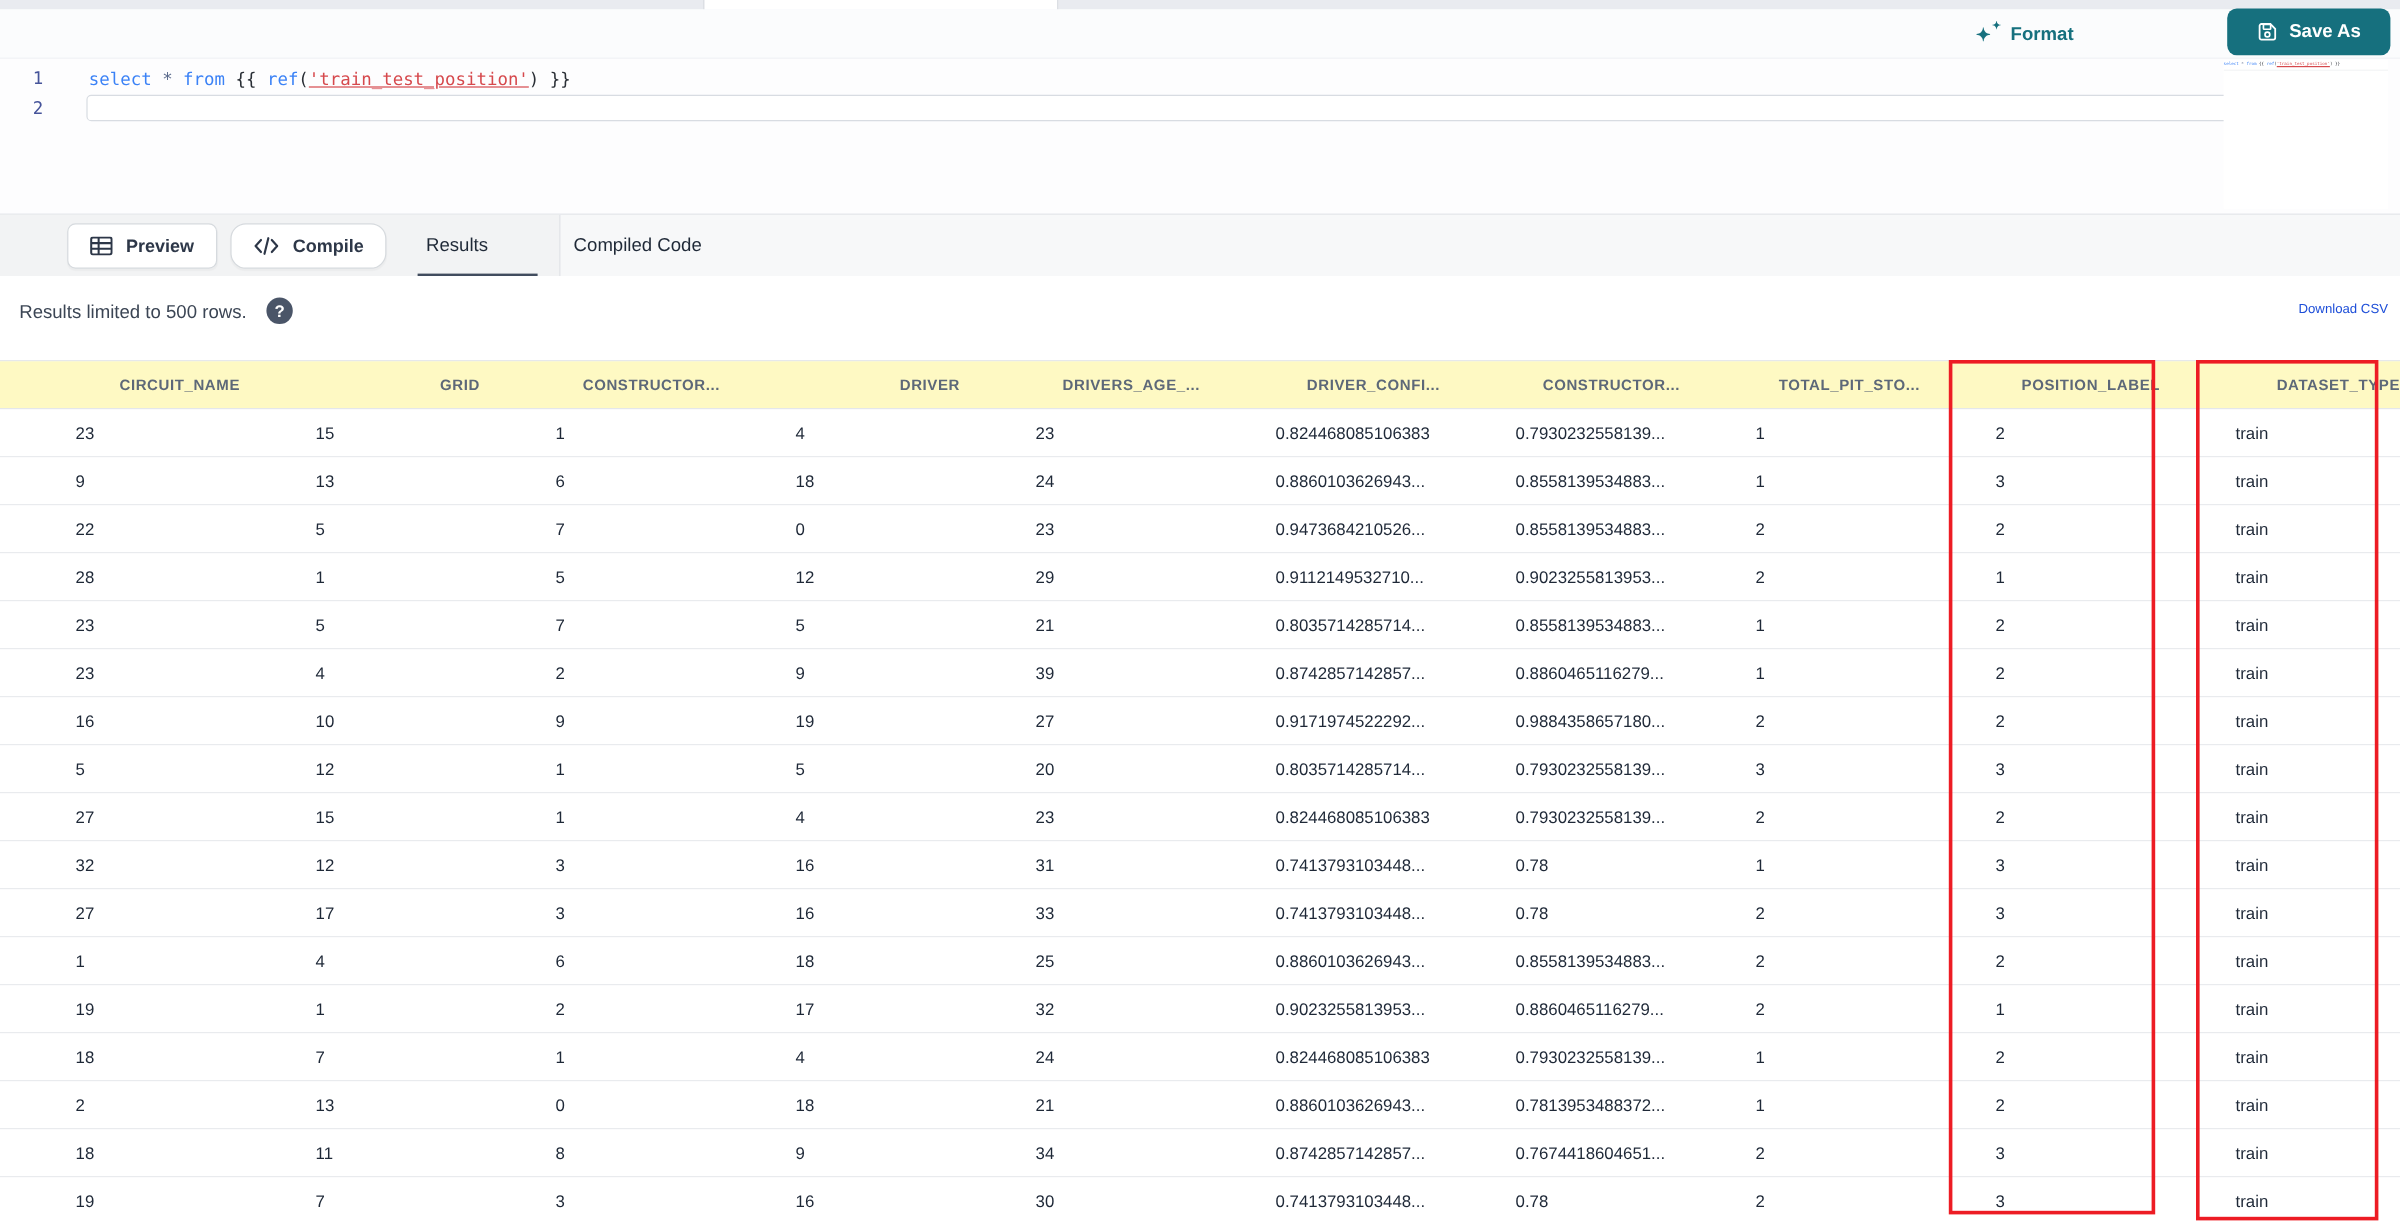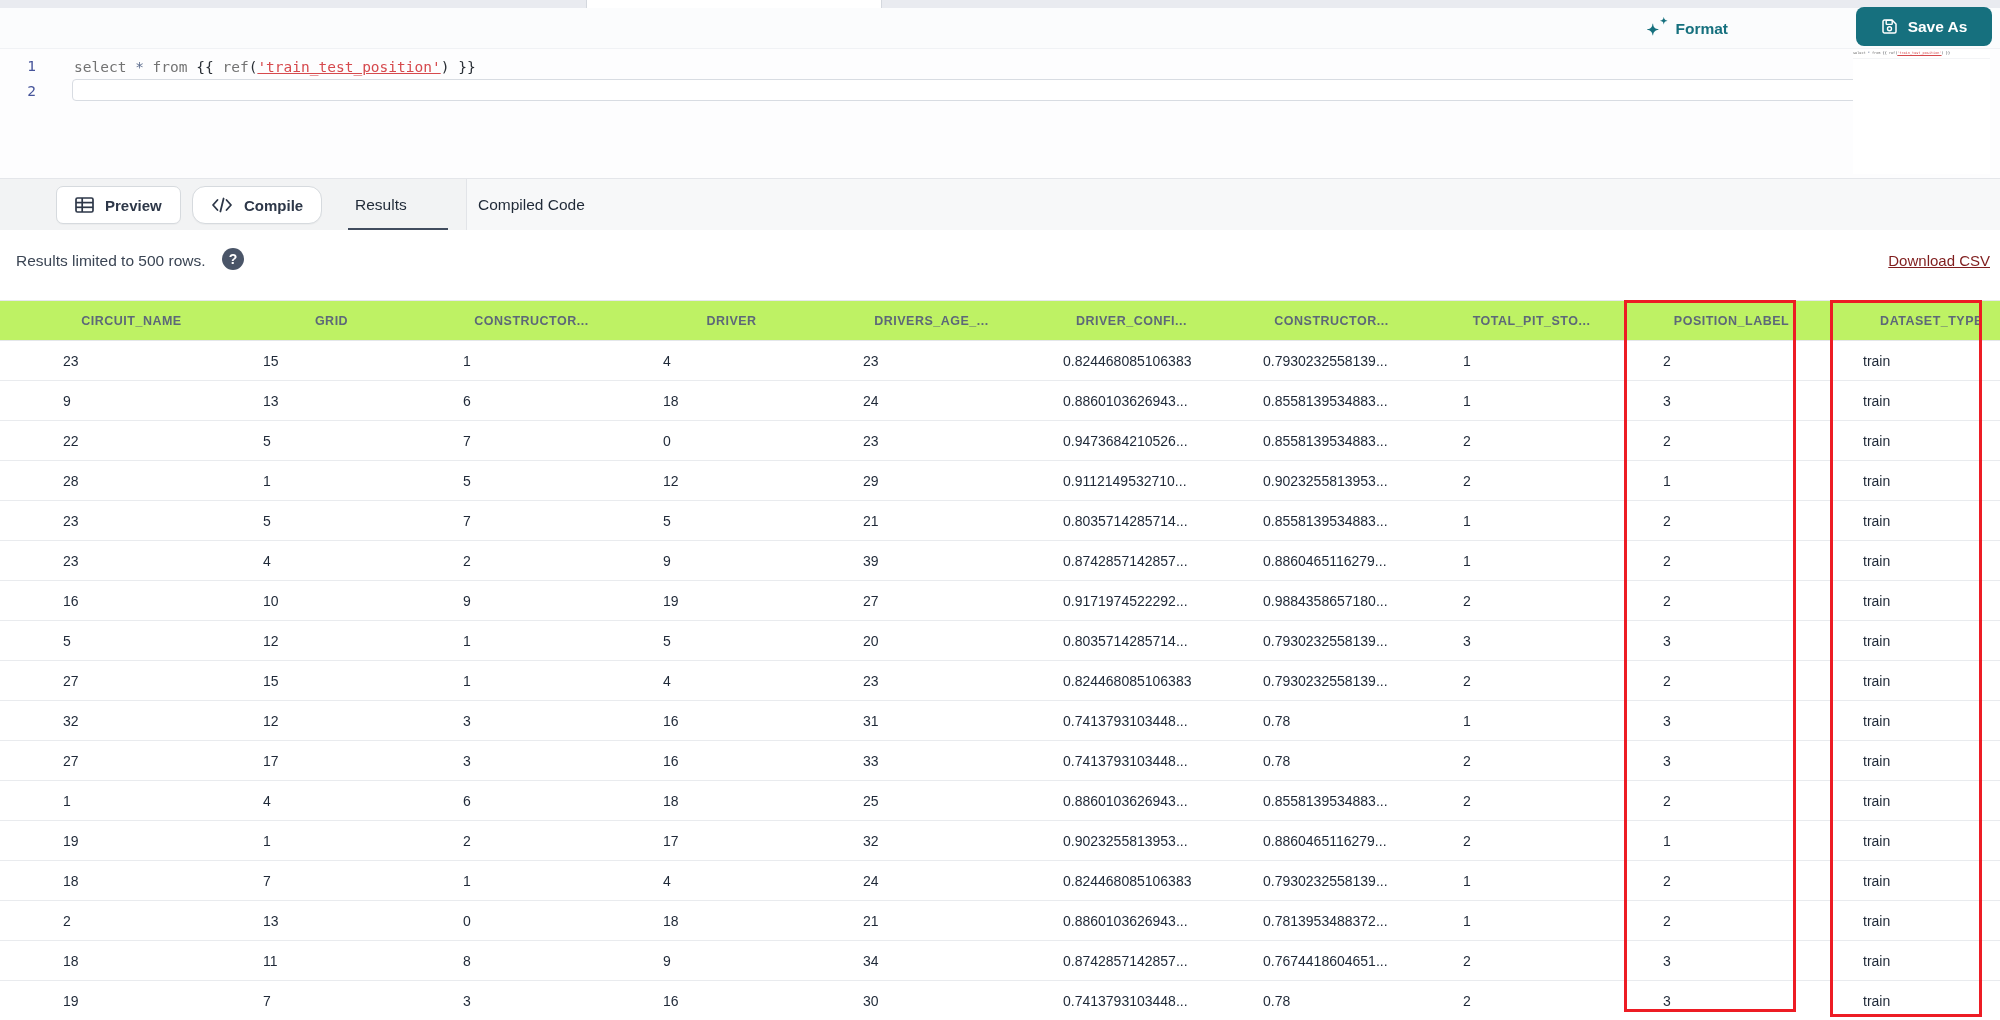--- a/index.html
+++ b/index.html
@@ -24,21 +24,21 @@
   .sparkle-small { position:absolute; right:-1px; top:-2px; font-size:9px; line-height:9px; }
   .saveas-btn { position:absolute; right:8px; top:-1px; width:136px; height:39px; background:#16707e;
       border:none; border-radius:8px; color:#fff; font-family:"Liberation Sans",sans-serif;
       font-size:15.5px; font-weight:600; display:flex; align-items:center; justify-content:center;
       gap:10px; cursor:pointer; }
   .gutter { position:absolute; left:0; top:46px; width:56px; text-align:right; }
   .gutter div { font-family:"DejaVu Sans Mono", monospace; font-size:14.5px; line-height:25px;
       color:#46549a; padding-right:20px; }
   .code-line { position:absolute; left:74px; top:48px; font-family:"DejaVu Sans Mono", monospace;
       font-size:14.5px; line-height:22px; white-space:pre; }
-  .tok-keyword { color:#737373; }
+  .tok-keyword { color:#3b82f6; }
   .tok-plain   { color:#2a2f36; }
   .tok-string  { color:#d6494d;text-decoration:underline; }
   .tok-operator{ color:#5b6b8c; }
   .active-line-box { position:absolute; left:72px; top:71px; width:1890px; height:22px;
       border:1px solid #d8dce2; border-radius:4px; background:#fff; }
   .minimap { position:absolute; right:10px; top:42px; width:137px; height:124px; background:#fff;
       overflow:hidden; }
   .minimap-line { font-family:"DejaVu Sans Mono", monospace; font-size:3.5px; line-height:6px;
       white-space:nowrap; letter-spacing:0; border-bottom:1px solid #f3f4f6; padding-bottom:2px; }
 
@@ -58,29 +58,29 @@
   .tab-results { left:355px; font-weight:400; }
   .tab-compiled { left:478px; font-weight:400; }
   .tab-underline { position:absolute; left:348px; top:49px; width:100px; height:3px; background:#414c5e; }
 
   
   .results-bar { position:absolute; left:0; top:230px; width:2000px; height:70px; background:#fff; }
   .limit-text { position:absolute; left:16px; top:22px; font-size:15.5px; color:#3b4554; }
   .help-icon { position:absolute; left:222px; top:18px; width:22px; height:22px; border-radius:50%;
       background:#4a5568; color:#fff; font-size:14px; font-weight:700; display:flex;
       align-items:center; justify-content:center; cursor:pointer; }
-  .download-link { position:absolute; right:10px; top:22px; font-size:15px; color:#7f1d1d;
-      cursor:pointer;text-decoration:underline; }
+  .download-link { position:absolute; right:10px; top:22px; font-size:11px; color:#1d4ed8;
+      cursor:pointer; }
 
   
   .table-wrap { position:absolute; left:0; top:300px; width:2000px; height:720px; background:#fff; }
   table.results { width:2000px; border-collapse:collapse; table-layout:fixed; }
-  table.results th { width:200px; height:40px; text-align:center; padding-left:63px;
+  table.results th { width:200px; height:40px; text-align:right; padding-left:63px;
       font-size:12.5px; font-weight:600; letter-spacing:0.5px; color:#5d6878;
-      border-top:1px solid #e6e8eb; border-bottom:1px solid #e4e7ea; background:#bef264;
+      border-top:1px solid #e6e8eb; border-bottom:1px solid #e4e7ea; background:#fef9c3;
       white-space:nowrap; overflow:hidden; }
   table.results td { width:200px; height:40px; padding-left:63px; font-size:14px; color:#1e2837;
       border-bottom:1px solid #e9ebee; white-space:nowrap; overflow:hidden; }
 
   
   .red-box { position:absolute; border:3px solid #ed1c24; pointer-events:none; }
   .red-box-position { left:1624px; top:300px; width:172px; height:712px; }
   .red-box-dataset  { left:1830px; top:300px; width:152px; height:717px; }
 
   .icon { display:inline-flex; align-items:center; justify-content:center; }

